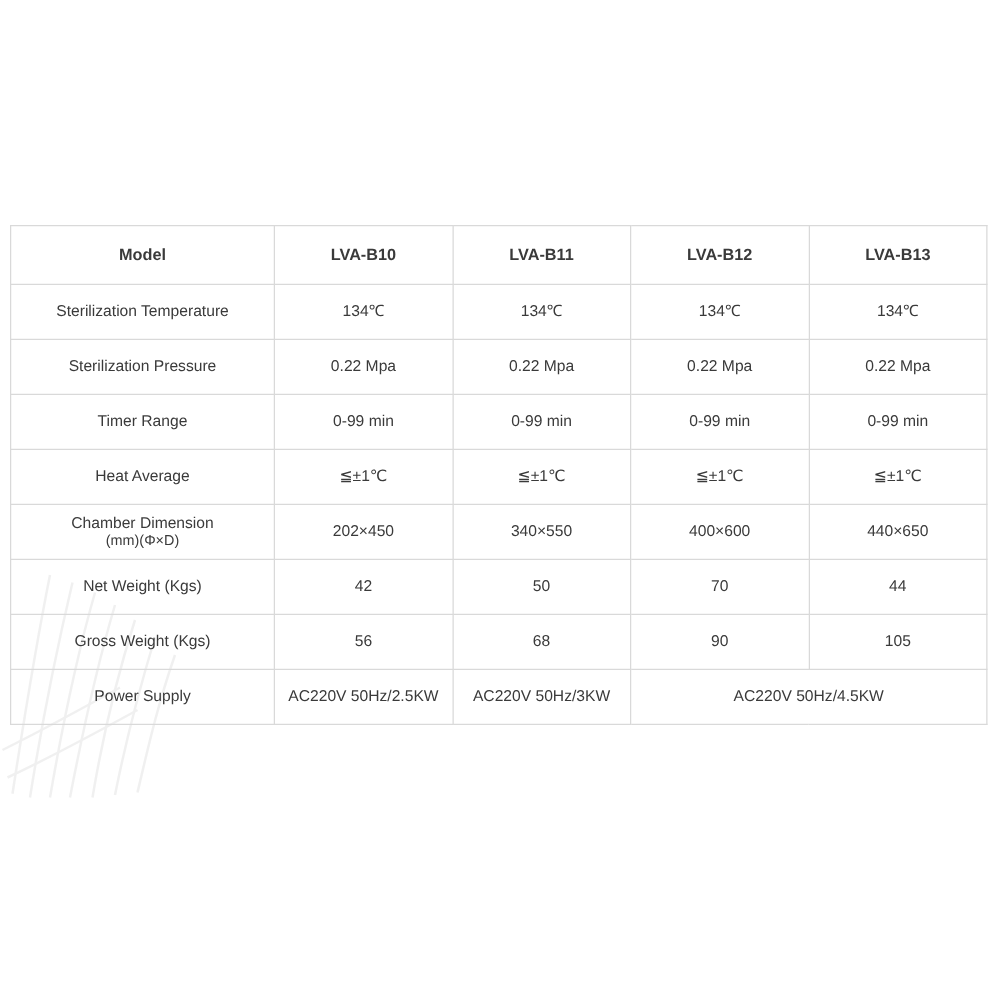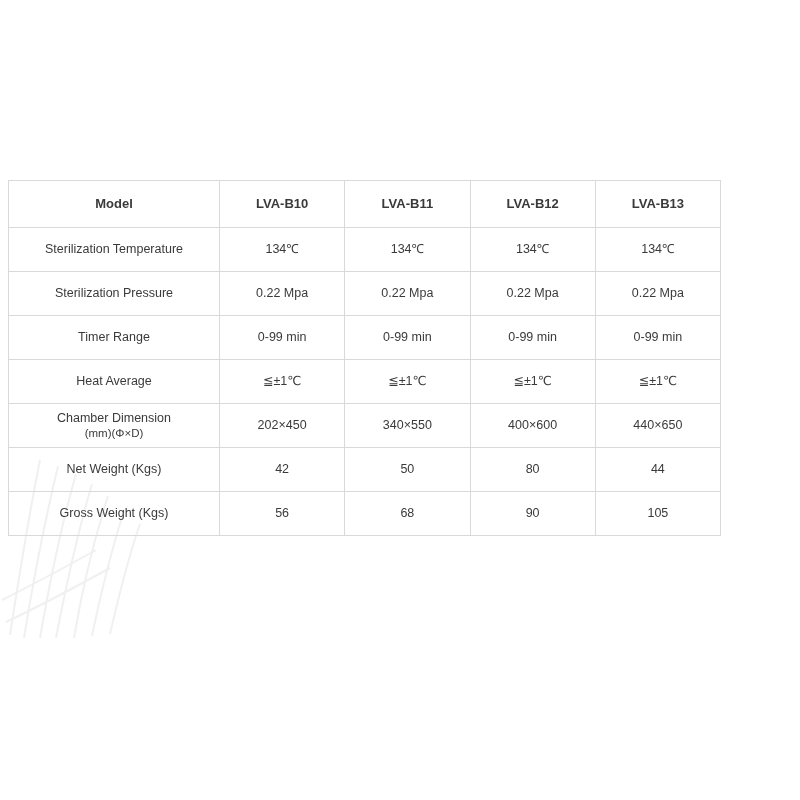--- a/index.html
+++ b/index.html
@@ -26,21 +26,21 @@
     top: 400px;
     width: 210px;
     height: 240px;
     pointer-events: none;
     opacity: 0.5;
   }
   .spec-table-wrap {
     position: absolute;
     left: 8px;
     top: 180px;
-    width: 713px;
+    width: 782px;
   }
   table.spec {
     border-collapse: collapse;
     width: 100%;
     table-layout: fixed;
     background: transparent;
   }
   table.spec td, table.spec th {
     border: 1px solid #d9d9d9;
     text-align: center;
@@ -145,29 +145,35 @@
           <td>202×450</td>
           <td>340×550</td>
           <td>400×600</td>
           <td>440×650</td>
         </tr>
 
         <tr>
           <td class="label">Net Weight (Kgs)</td>
           <td>42</td>
           <td>50</td>
-          <td>80</td>
+          <td>70</td>
           <td>44</td>
         </tr>
 
         <tr>
           <td class="label">Gross Weight (Kgs)</td>
           <td>56</td>
           <td>68</td>
           <td>90</td>
           <td>105</td>
         </tr>
 
+        <tr>
+          <td class="label">Power Supply</td>
+          <td>AC220V 50Hz/2.5KW</td>
+          <td>AC220V 50Hz/3KW</td>
+          <td colspan="2">AC220V 50Hz/4.5KW</td>
+        </tr>
       </tbody>
     </table>
   </div>
 
 </div>
 
 </body></html>

